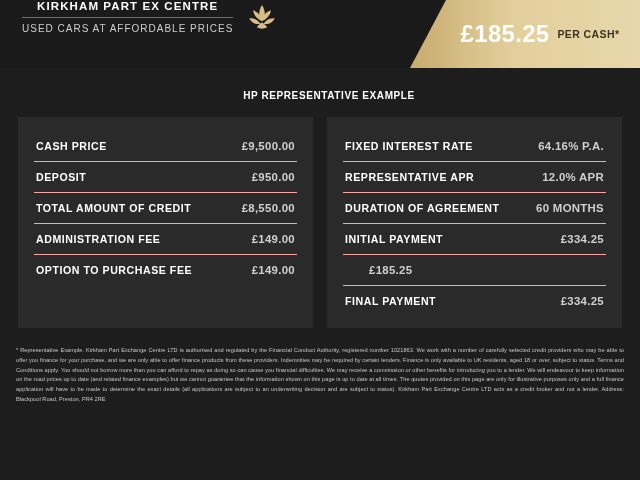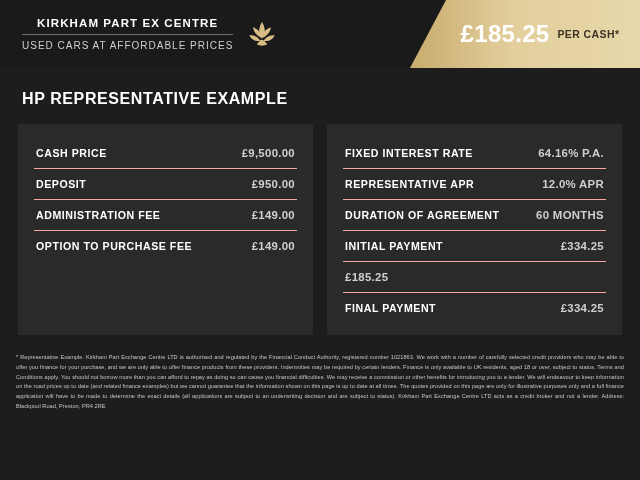--- a/index.html
+++ b/index.html
@@ -15,21 +15,20 @@
   
   .header {
     position: relative;
     height: 68px;
     background: #1a1a1a;
     display: flex;
     align-items: stretch;
   }
   .brand {
     display: flex;
-    align-items: center;
     padding-left: 22px;
     gap: 12px;
   }
   .brand-text { display: flex; flex-direction: column; align-items: center; }
   .brand-name {
     font-size: 11.5px;
     letter-spacing: 1.1px;
     font-weight: bold;
     color: #ffffff;
     white-space: nowrap;
@@ -70,24 +69,25 @@
   .price-period {
     font-size: 10.5px;
     font-weight: bold;
     color: #3b3222;
     letter-spacing: 0.4px;
   }
 
   
   .section-title {
     margin: 22px 4px 0 22px;
-    font-size: 16px;
+    font-size: 10px;
     font-weight: bold;
     letter-spacing: 0.6px;
     color: #ffffff;
+    text-align: center;
   }
 
   
   .panels {
     display: flex;
     gap: 14px;
     margin: 16px 18px 0 18px;
   }
   .panel {
     flex: 1 1 0;
@@ -106,20 +106,21 @@
     font-weight: bold;
     letter-spacing: 0.55px;
     color: #ffffff;
     text-transform: uppercase;
   }
   .row-value {
     font-size: 11.4px;
     font-weight: bold;
     letter-spacing: 0.3px;
     color: #cfcfcf;
+    margin-left: 24px;
   }
 
   
   .disclaimer {
     margin: 18px 16px 0 16px;
     font-size: 5.6px;
     line-height: 1.75;
     color: #c6c6c6;
     text-align: justify;
     letter-spacing: 0.05px;
@@ -164,20 +165,24 @@
     <div class="panel">
       <div class="row">
         <span class="row-label">CASH PRICE</span>
         <span class="row-value">£9,500.00</span>
       </div>
       <div class="row">
         <span class="row-label">DEPOSIT</span>
         <span class="row-value">£950.00</span>
       </div>
       <div class="row">
+        <span class="row-label">TOTAL AMOUNT OF CREDIT</span>
+        <span class="row-value">£8,550.00</span>
+      </div>
+      <div class="row">
         <span class="row-label">ADMINISTRATION FEE</span>
         <span class="row-value">£149.00</span>
       </div>
       <div class="row">
         <span class="row-label">OPTION TO PURCHASE FEE</span>
         <span class="row-value">£149.00</span>
       </div>
     </div>
 
     <div class="panel">

